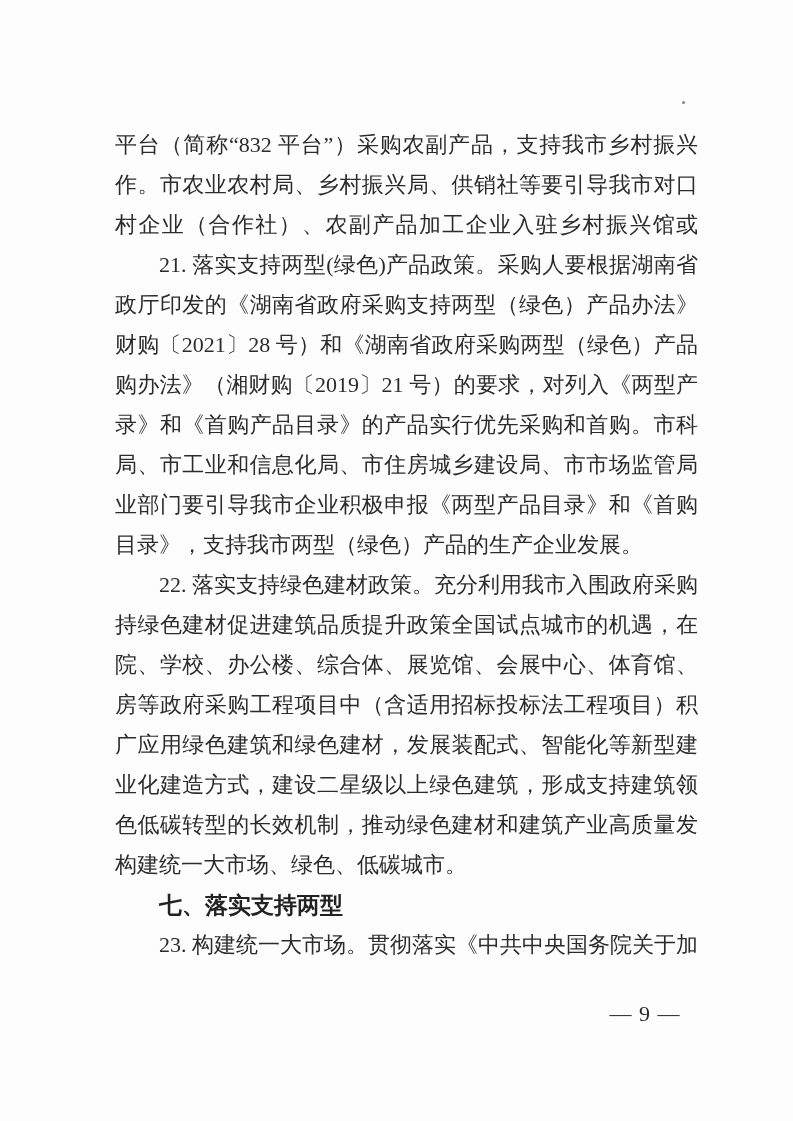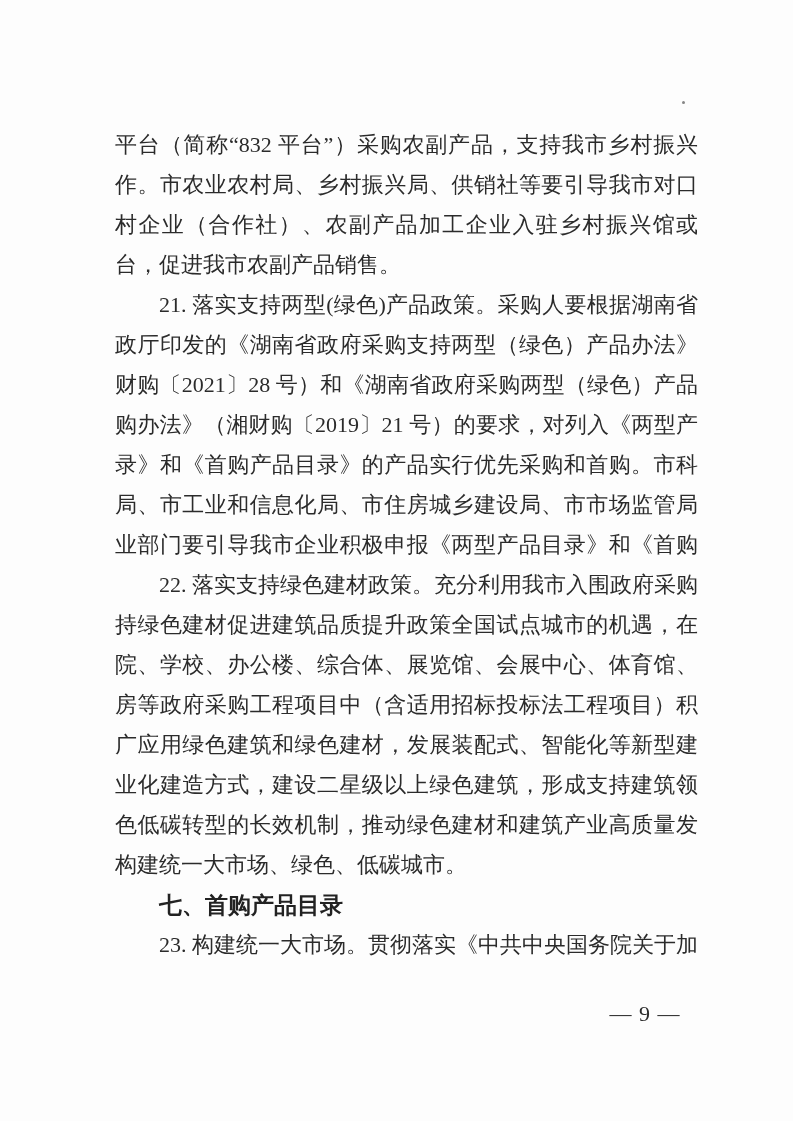--- a/index.html
+++ b/index.html
@@ -68,35 +68,35 @@
 <body>
 
 <div class="page">
 
   <span class="artifact-dot"></span>
 
   <div class="textblock">
     <div class="line j">平台（简称“832 平台”）采购农副产品，支持我市乡村振兴工</div>
     <div class="line j">作。市农业农村局、乡村振兴局、供销社等要引导我市对口帮扶</div>
     <div class="line j">村企业（合作社）、农副产品加工企业入驻乡村振兴馆或 832 平</div>
-    <div class="line">台，促进我市农副产品销售。</div>
     <div class="line j indent">21. 落实支持两型(绿色)产品政策。采购人要根据湖南省财</div>
     <div class="line j">政厅印发的《湖南省政府采购支持两型（绿色）产品办法》（湘</div>
     <div class="line j">财购〔2021〕28 号）和《湖南省政府采购两型（绿色）产品首</div>
     <div class="line j">购办法》（湘财购〔2019〕21 号）的要求，对列入《两型产品目</div>
     <div class="line j">录》和《首购产品目录》的产品实行优先采购和首购。市科技</div>
     <div class="line j">局、市工业和信息化局、市住房城乡建设局、市市场监管局等行</div>
     <div class="line j">业部门要引导我市企业积极申报《两型产品目录》和《首购产品</div>
+    <div class="line">目录》，支持我市两型（绿色）产品的生产企业发展。</div>
     <div class="line j indent">22. 落实支持绿色建材政策。充分利用我市入围政府采购支</div>
     <div class="line j">持绿色建材促进建筑品质提升政策全国试点城市的机遇，在医</div>
     <div class="line j">院、学校、办公楼、综合体、展览馆、会展中心、体育馆、保障</div>
     <div class="line j">房等政府采购工程项目中（含适用招标投标法工程项目）积极推</div>
     <div class="line j">广应用绿色建筑和绿色建材，发展装配式、智能化等新型建筑工</div>
     <div class="line j">业化建造方式，建设二星级以上绿色建筑，形成支持建筑领域绿</div>
     <div class="line j">色低碳转型的长效机制，推动绿色建材和建筑产业高质量发展，</div>
     <div class="line">构建统一大市场、绿色、低碳城市。</div>
-    <div class="line heading indent">七、首购产品目录</div>
+    <div class="line heading indent">七、落实支持两型</div>
     <div class="line j indent">23. 构建统一大市场。贯彻落实《中共中央国务院关于加快</div>
   </div>
 
   <div class="page-number">— 9 —</div>
 
 </div>
 
 </body></html>

